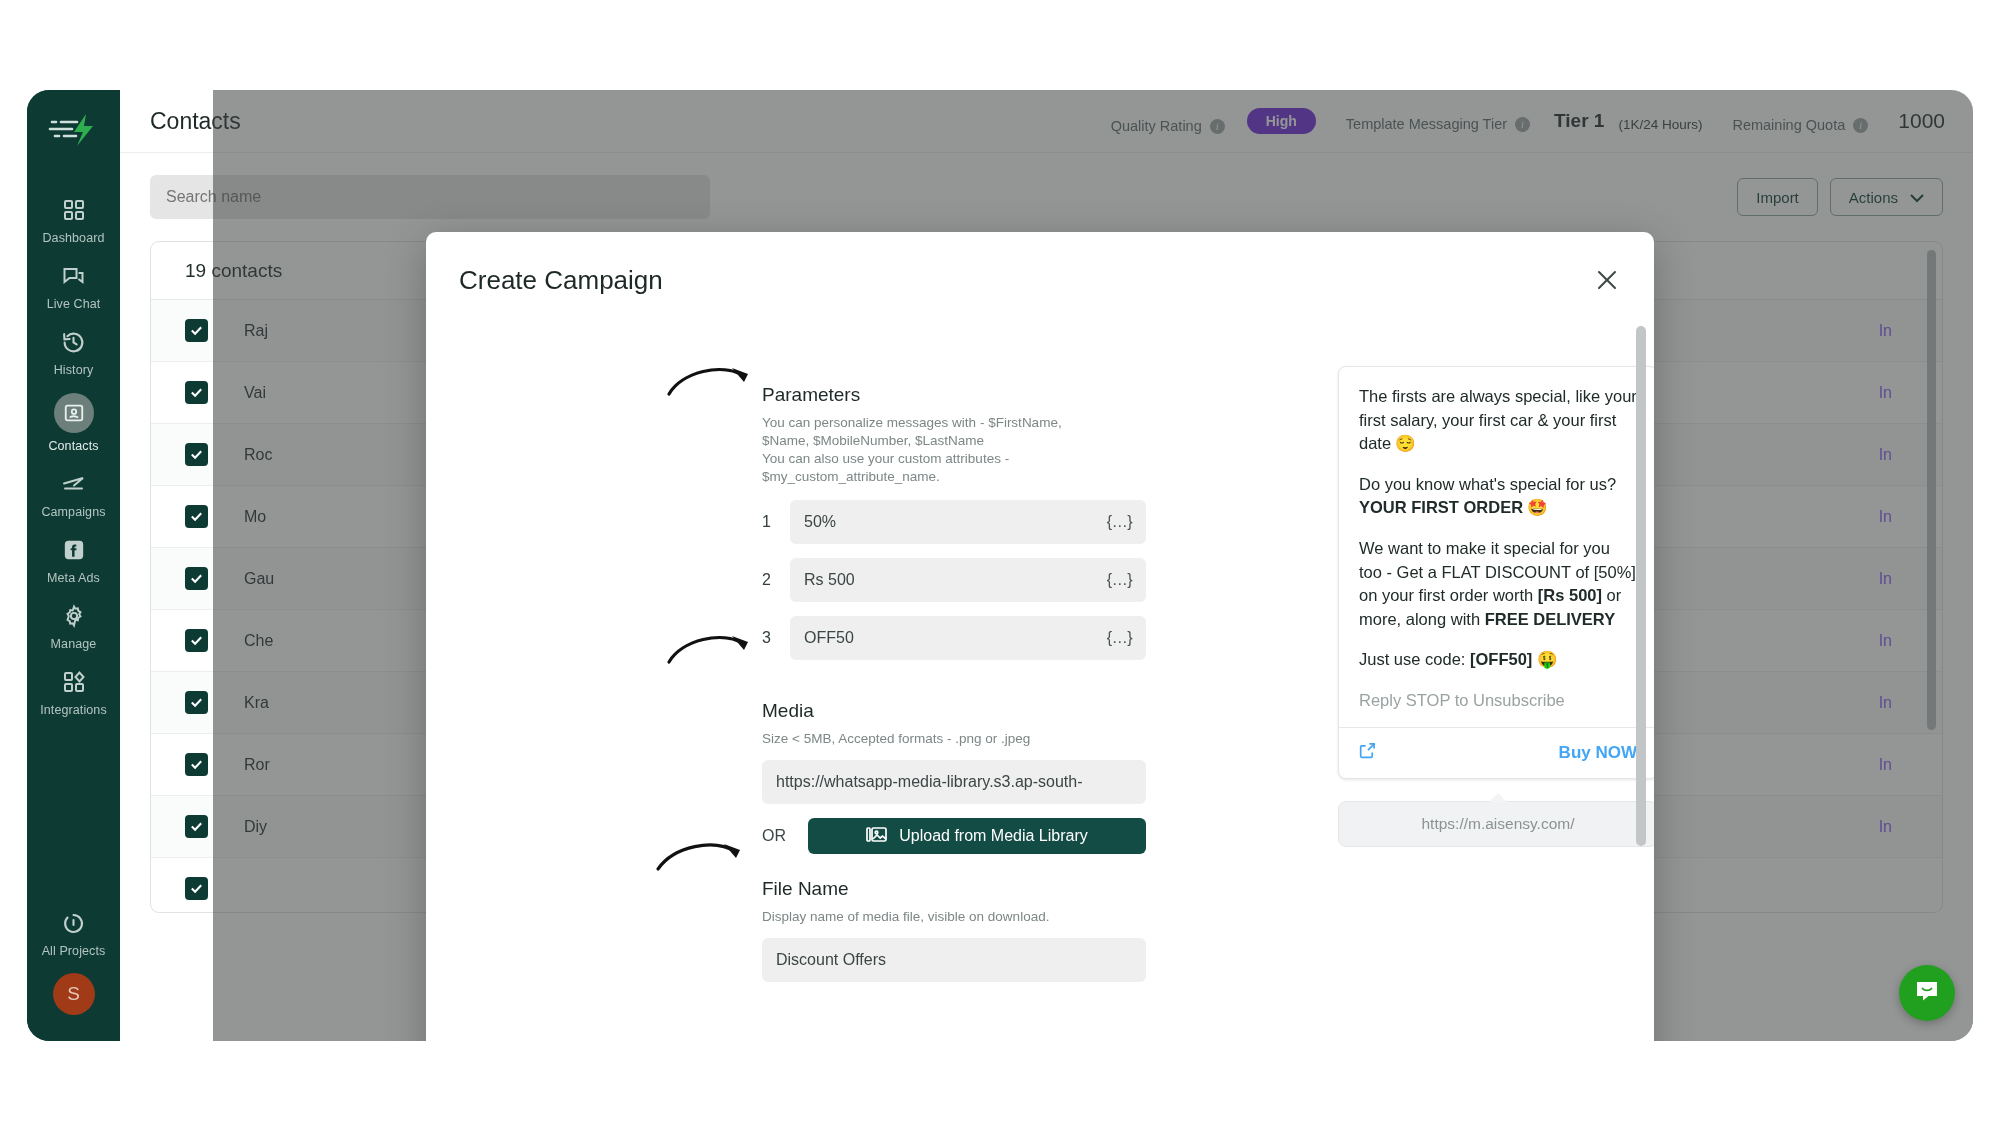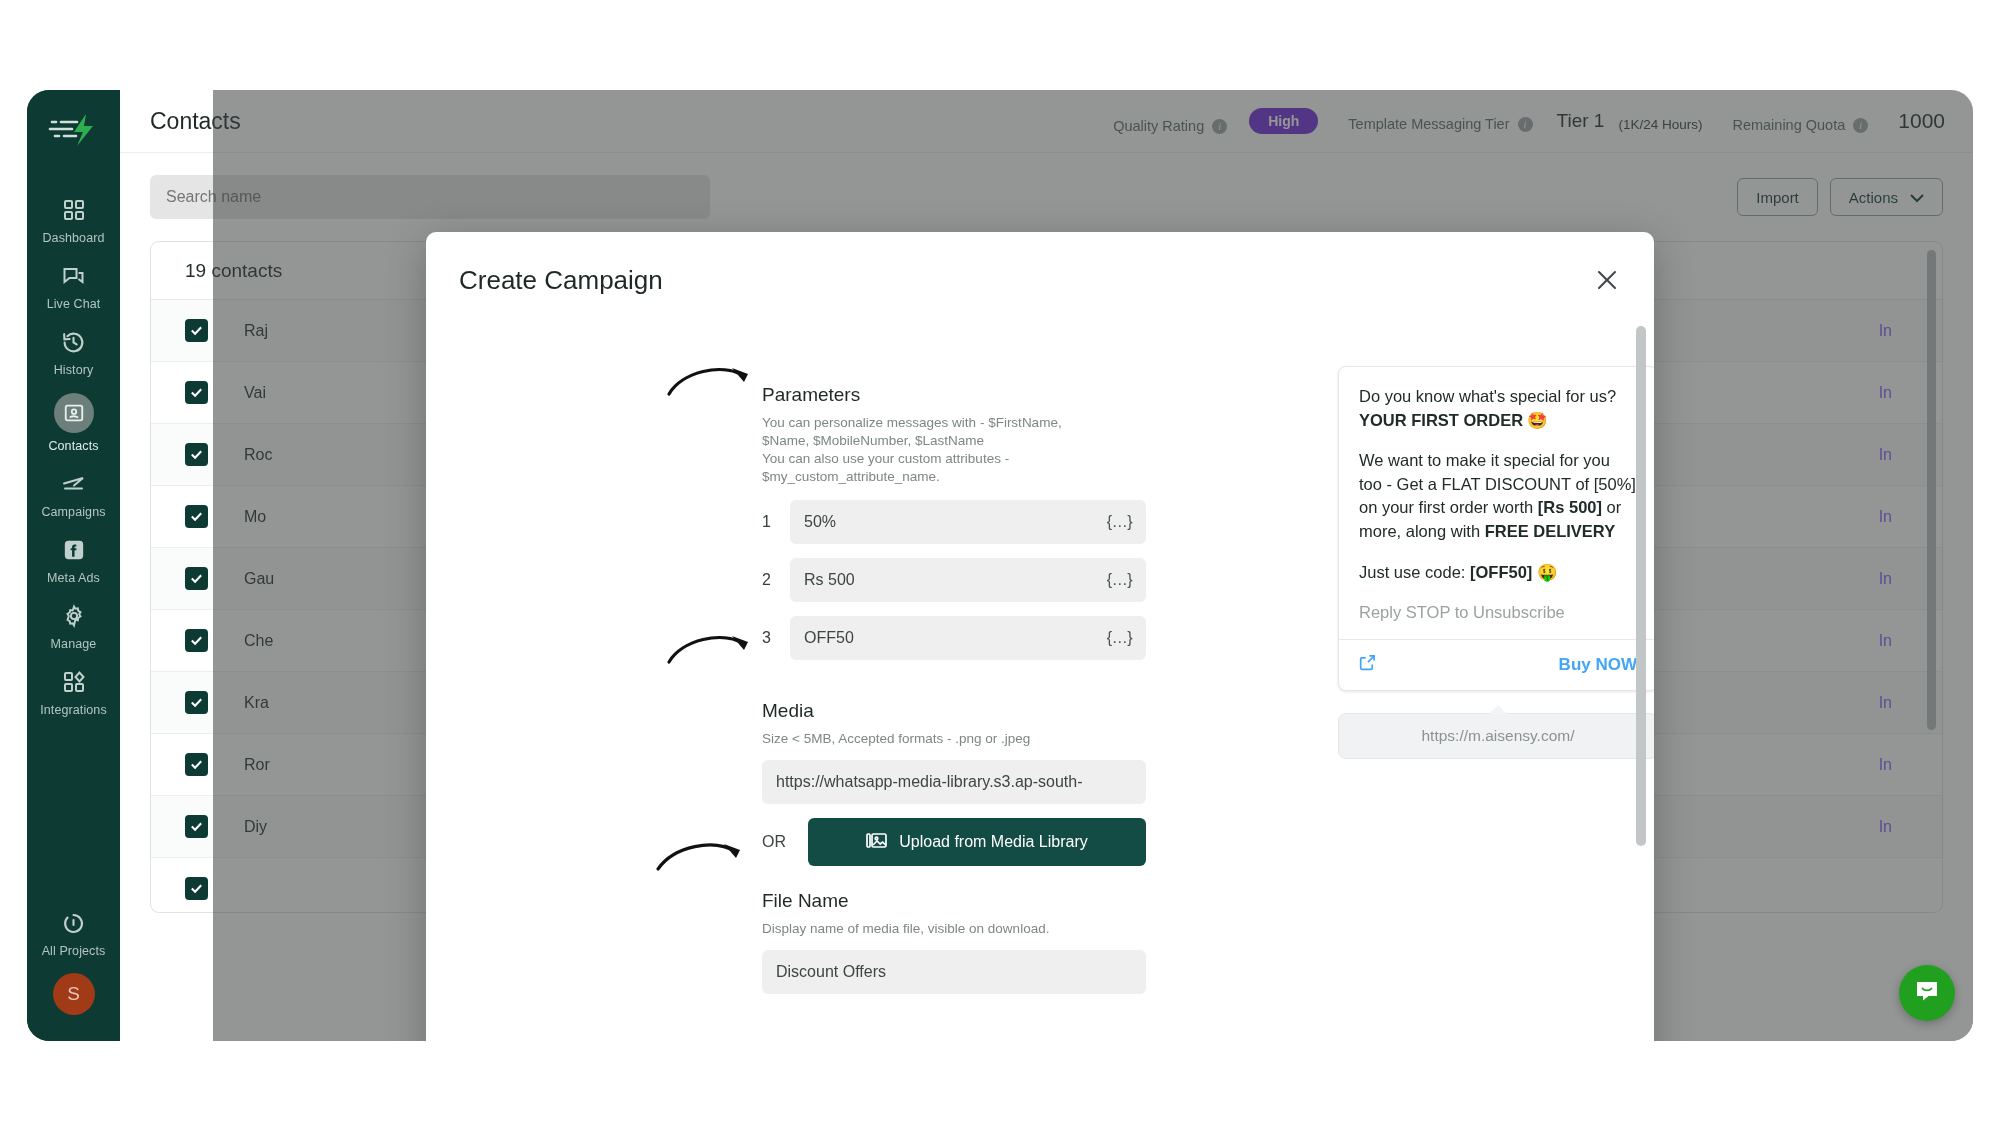--- a/index.html
+++ b/index.html
@@ -68,21 +68,21 @@
   .info-dot {
     width: 15px; height: 15px; border-radius: 50%;
     background: #9aa5a3; color: #fff; font-size: 10.5px;
     display:flex; align-items:center; justify-content:center;
     font-family: "Liberation Serif", serif; font-style: italic;
   }
   .pill-high {
     background: #6d28d9; color: #fff; font-size: 14px; font-weight: bold;
     padding: 5px 19px; border-radius: 13px; margin-left: 14px;
   }
-  .tier-val { font-size: 19px; color: #1f2a28; margin-left: 16px; }
+  .tier-val { font-size: 19px; color: #1f2a28; margin-left: 16px; font-weight: bold; }
   .tier-sub { font-size: 13.5px; color: #35403e; margin-left: 6px; }
   .quota-val { font-size: 21px; color: #1f2a28; margin-left: 22px; }
 
   .content-area { padding: 22px 30px 0 30px; position: relative; height: 888px; }
   .search-row { display: flex; align-items: center; }
   .search-input {
     width: 560px; height: 44px; background: #e5e5e5;
     border: none; border-radius: 6px; padding: 0 16px;
     font-size: 16px; color: #7b8583; font-family: inherit;
   }
@@ -162,21 +162,21 @@
   .param-brace { margin-left: auto; font-size: 16px; color: #4a5554; letter-spacing: -.5px; }
 
   .media-url {
     margin-top: 12px; height: 44px; background: #efefef; border-radius: 6px;
     display:flex; align-items:center; padding: 0 14px; overflow: hidden;
     font-size: 16px; color: #3b4645; white-space: nowrap;
   }
   .or-row { display: flex; align-items: center; gap: 22px; margin-top: 14px; }
   .or-lbl { font-size: 16px; color: #3b4645; }
   .btn-upload {
-    flex: 1; height: 48px; background: #134b45; color: #fff;
+    flex: 1; height: 36px; background: #134b45; color: #fff;
     border: none; border-radius: 6px; font-size: 16px; font-family: inherit;
     display:flex; align-items:center; justify-content:center; gap: 12px; cursor: pointer;
   }
   .file-field {
     margin-top: 12px; height: 44px; background: #efefef; border-radius: 6px;
     display:flex; align-items:center; padding: 0 14px;
     font-size: 16px; color: #3b4645;
   }
 
   
@@ -557,20 +557,21 @@
 
           <div style="margin-top:24px;">
             <div class="sec-title">File Name</div>
             <div class="sec-help">Display name of media file, visible on download.</div>
             <div class="file-field">Discount Offers</div>
           </div>
         </div>
 
         <div class="preview">
           <div class="bubble">
+            <p>The firsts are always special, like your first salary, your first car &amp; your first date 😌</p>
             <p><span>Do you know what's special for us? </span><b>YOUR FIRST ORDER</b><span> 🤩</span></p>
             <p><span>We want to make it special for you too - Get a FLAT DISCOUNT of [50%] on your first order worth </span><b>[Rs 500]</b><span> or more, along with </span><b>FREE DELIVERY</b></p>
             <p><span>Just use code: </span><b>[OFF50]</b><span> 🤑</span></p>
             <p class="unsub">Reply STOP to Unsubscribe</p>
             <div class="bubble-divider"></div>
             <div class="bubble-cta">
               <span>
                 <svg width="17" height="17" viewBox="0 0 18 18" fill="none" stroke="#42a5f5" stroke-width="1.8">
                   <path d="M11 2h5v5"></path>
                     <path d="M16 2l-6.5 6.5"></path>

